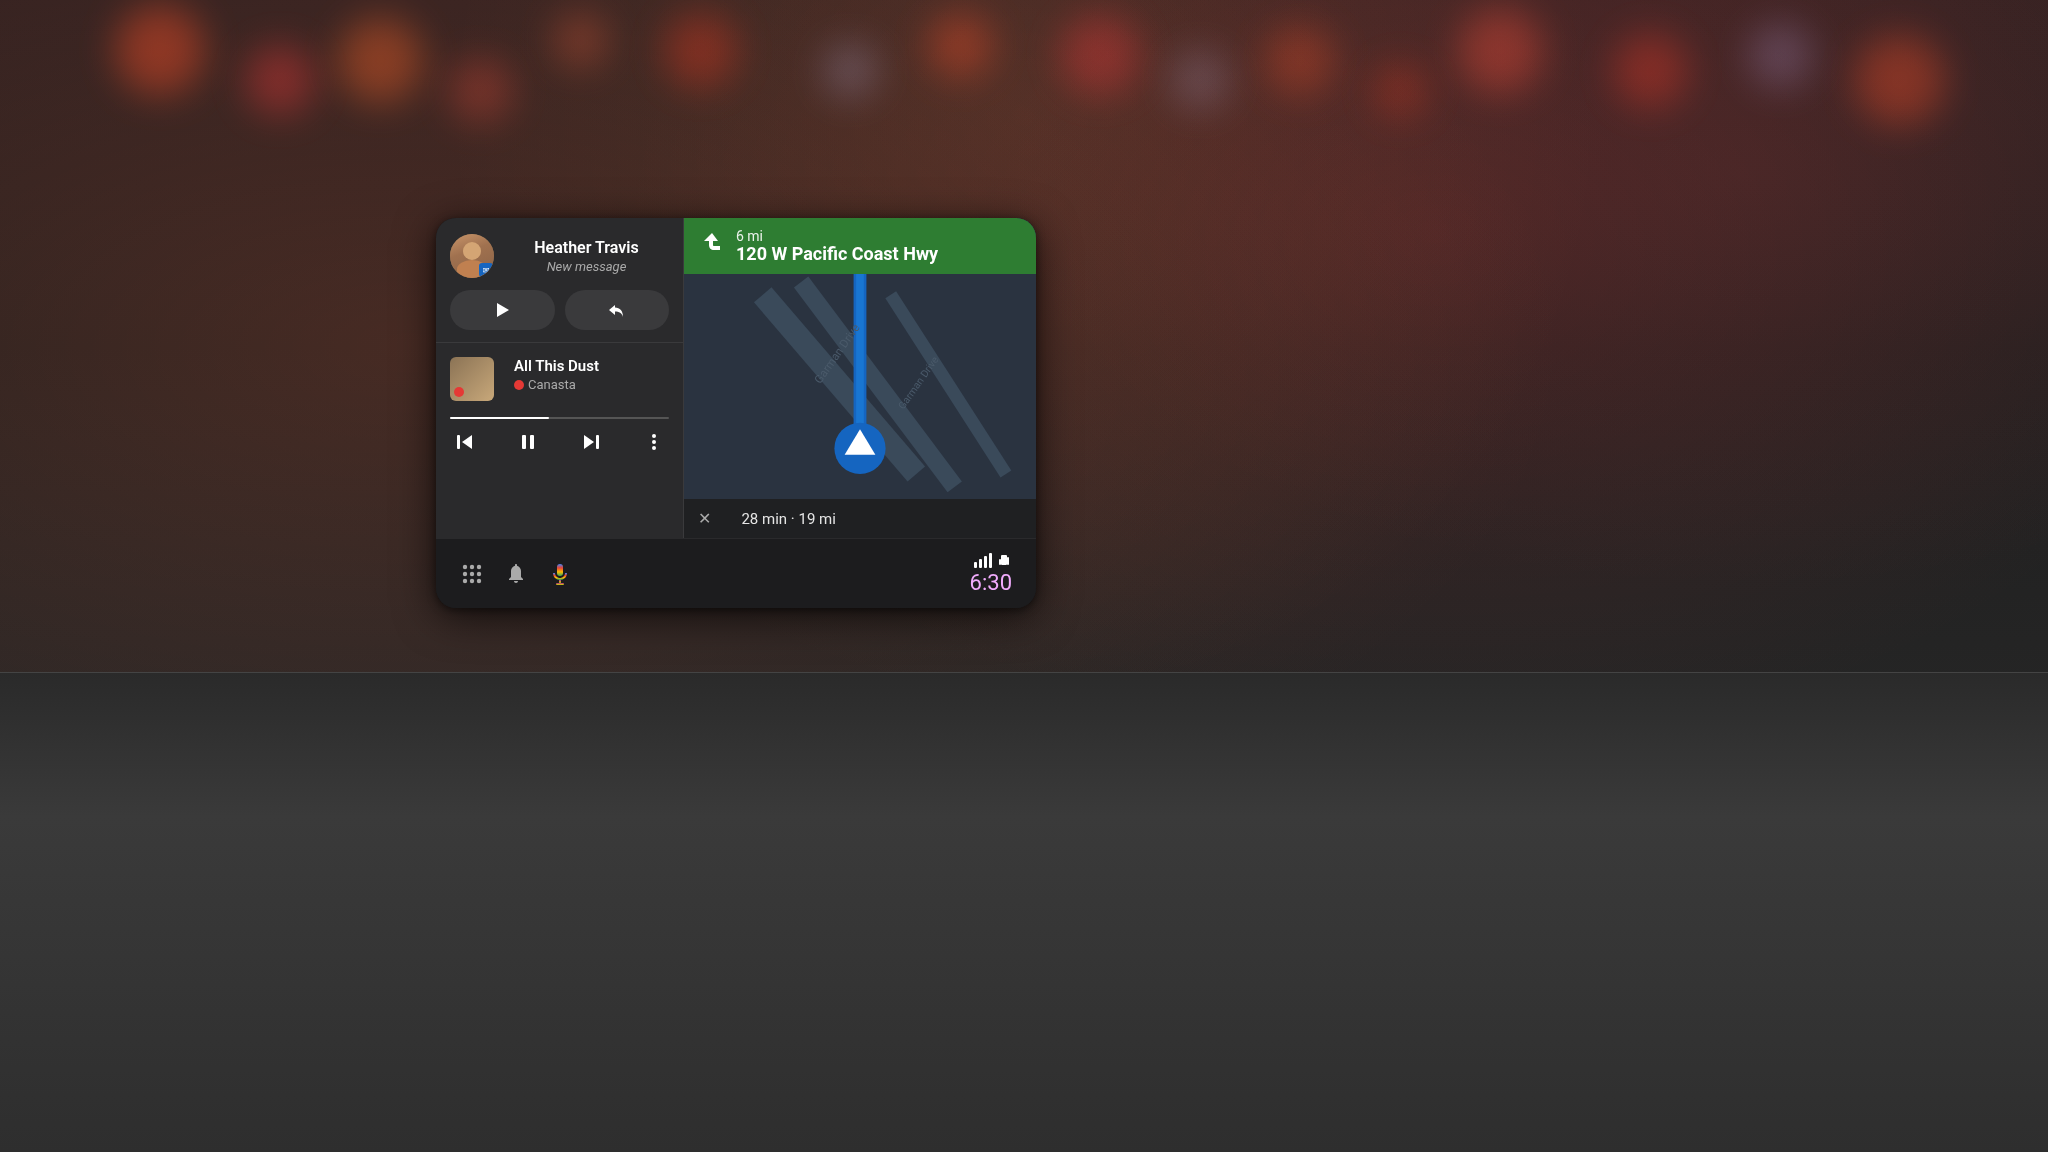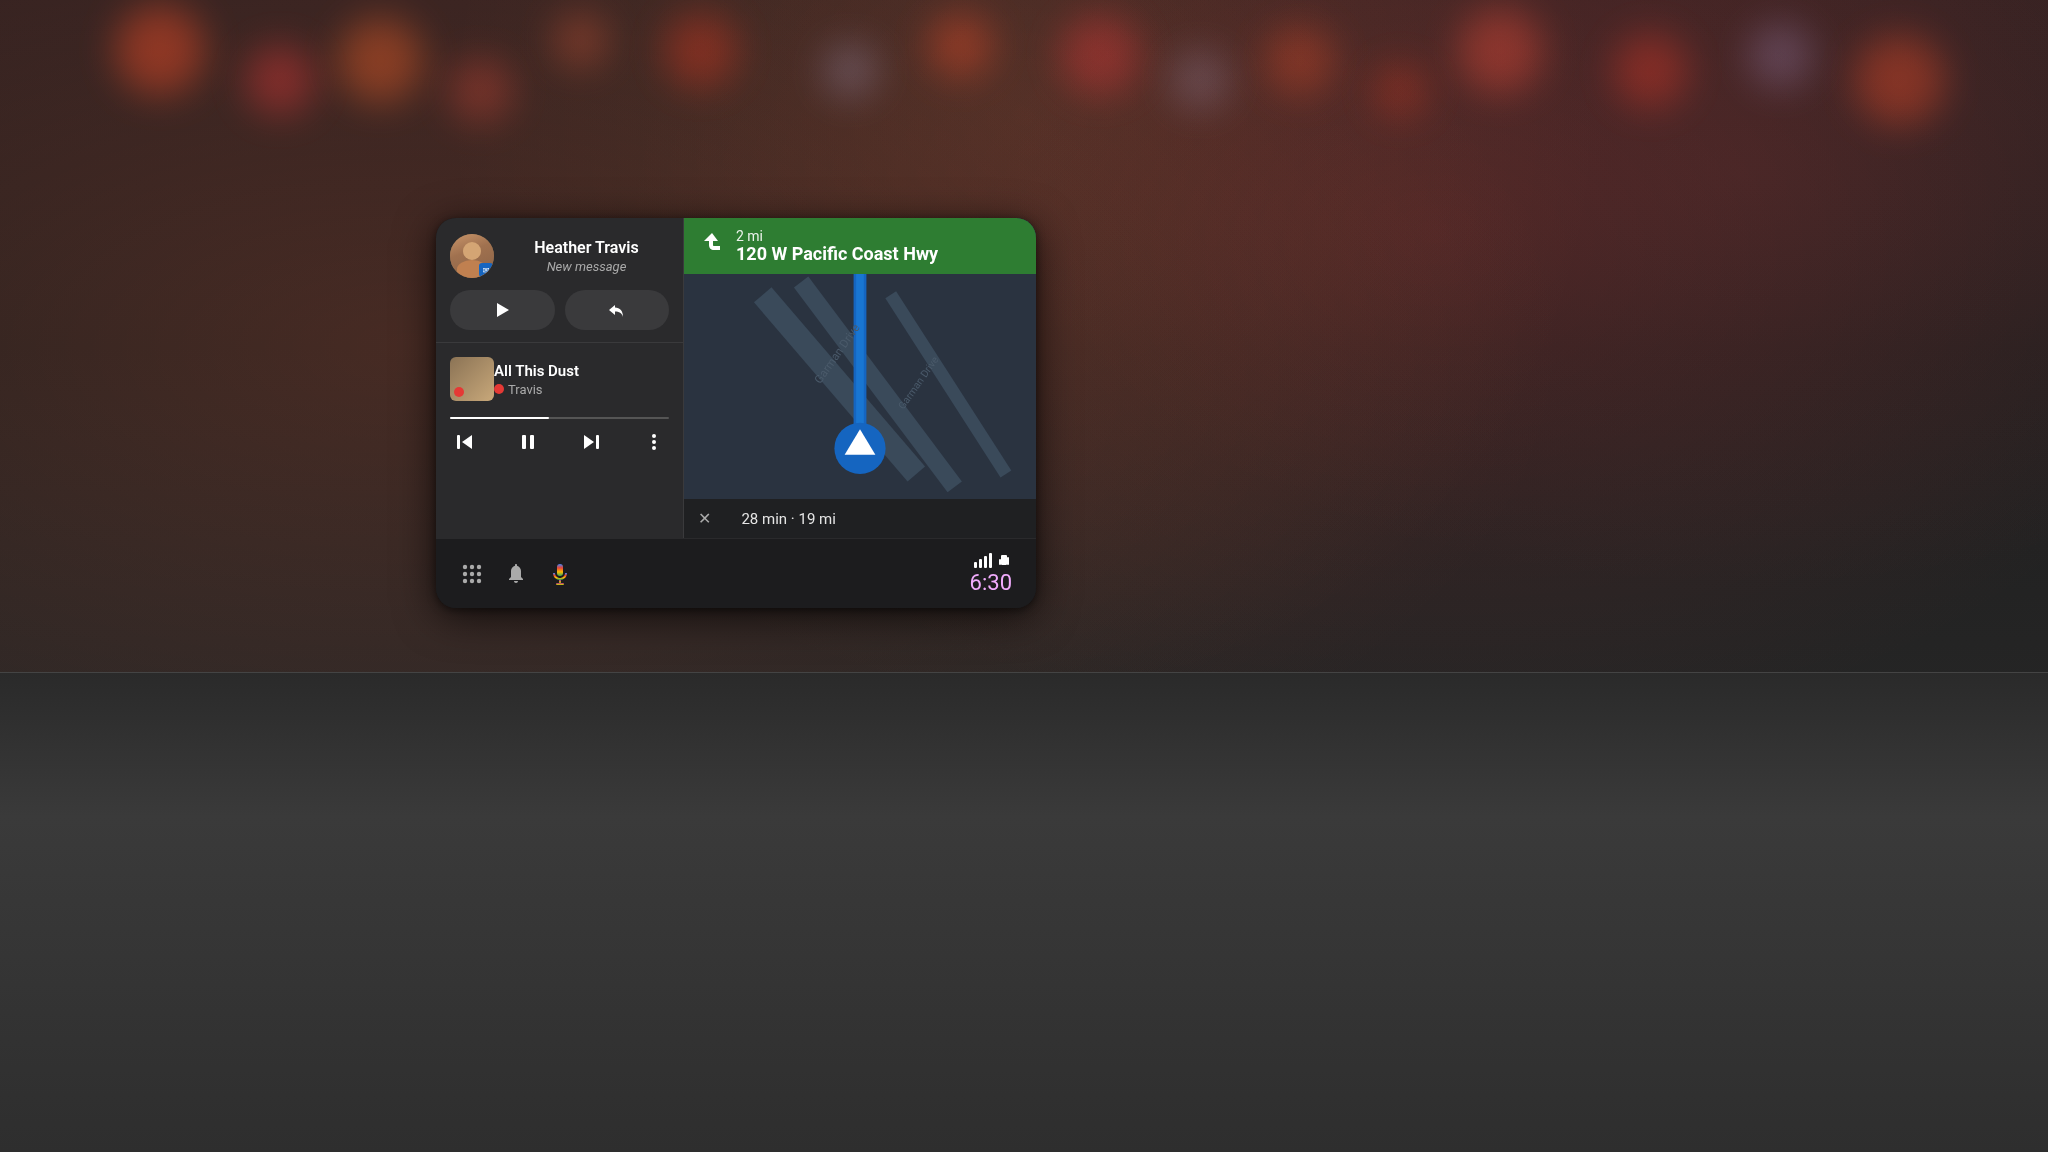--- a/index.html
+++ b/index.html
@@ -181,22 +181,22 @@
     }
 
     
     .music-card {
       padding: 14px 14px 10px 14px;
       flex: 1;
     }
 
     .music-header {
       display: flex;
-      align-items: center;
-      gap: 0;
+      align-items: flex-start;
+      gap: 20px;
       margin-bottom: 16px;
     }
 
     .album-art {
       width: 44px;
       height: 44px;
       border-radius: 6px;
       background: linear-gradient(135deg, #8B7355, #c8a87a);
       flex-shrink: 0;
       position: relative;
@@ -464,21 +464,21 @@
         </div>
       </div>
 
       <div class="music-card">
         <div class="music-header">
           <div class="album-art"></div>
           <div class="music-info">
             <div class="track-name">All This Dust</div>
             <div class="artist-name">
               <span class="record-dot"></span>
-              <span>Travis</span>
+              <span>Canasta</span>
             </div>
           </div>
         </div>
         <div class="progress-bar">
           <div class="progress-fill"></div>
         </div>
         <div class="music-controls">
           <button class="ctrl-btn">
             <svg width="22" height="22" viewBox="0 0 22 22" fill="white">
               <rect x="3" y="4" width="3" height="14" rx="1"></rect>
@@ -531,21 +531,21 @@
         <polygon points="176,165 164,185 188,185" fill="white"></polygon>
       </svg>
 
       <div class="nav-header">
         <div class="turn-arrow">
           <svg width="28" height="28" viewBox="0 0 28 28" fill="white">
             <path d="M14 4L6 12H11V16C11 19 13 21 16 21H22V17H16C15.4 17 15 16.6 15 16V12H20L14 4Z"></path>
           </svg>
         </div>
         <div class="nav-info">
-          <div class="nav-distance">2 mi</div>
+          <div class="nav-distance">6 mi</div>
           <div class="nav-street">120 W Pacific Coast Hwy</div>
         </div>
       </div>
 
       <div class="eta-bar">
         <span class="eta-close">✕</span>
         <span class="eta-text">
           <span>28 min</span>
           <span> · </span>
           <span>19 mi</span>

